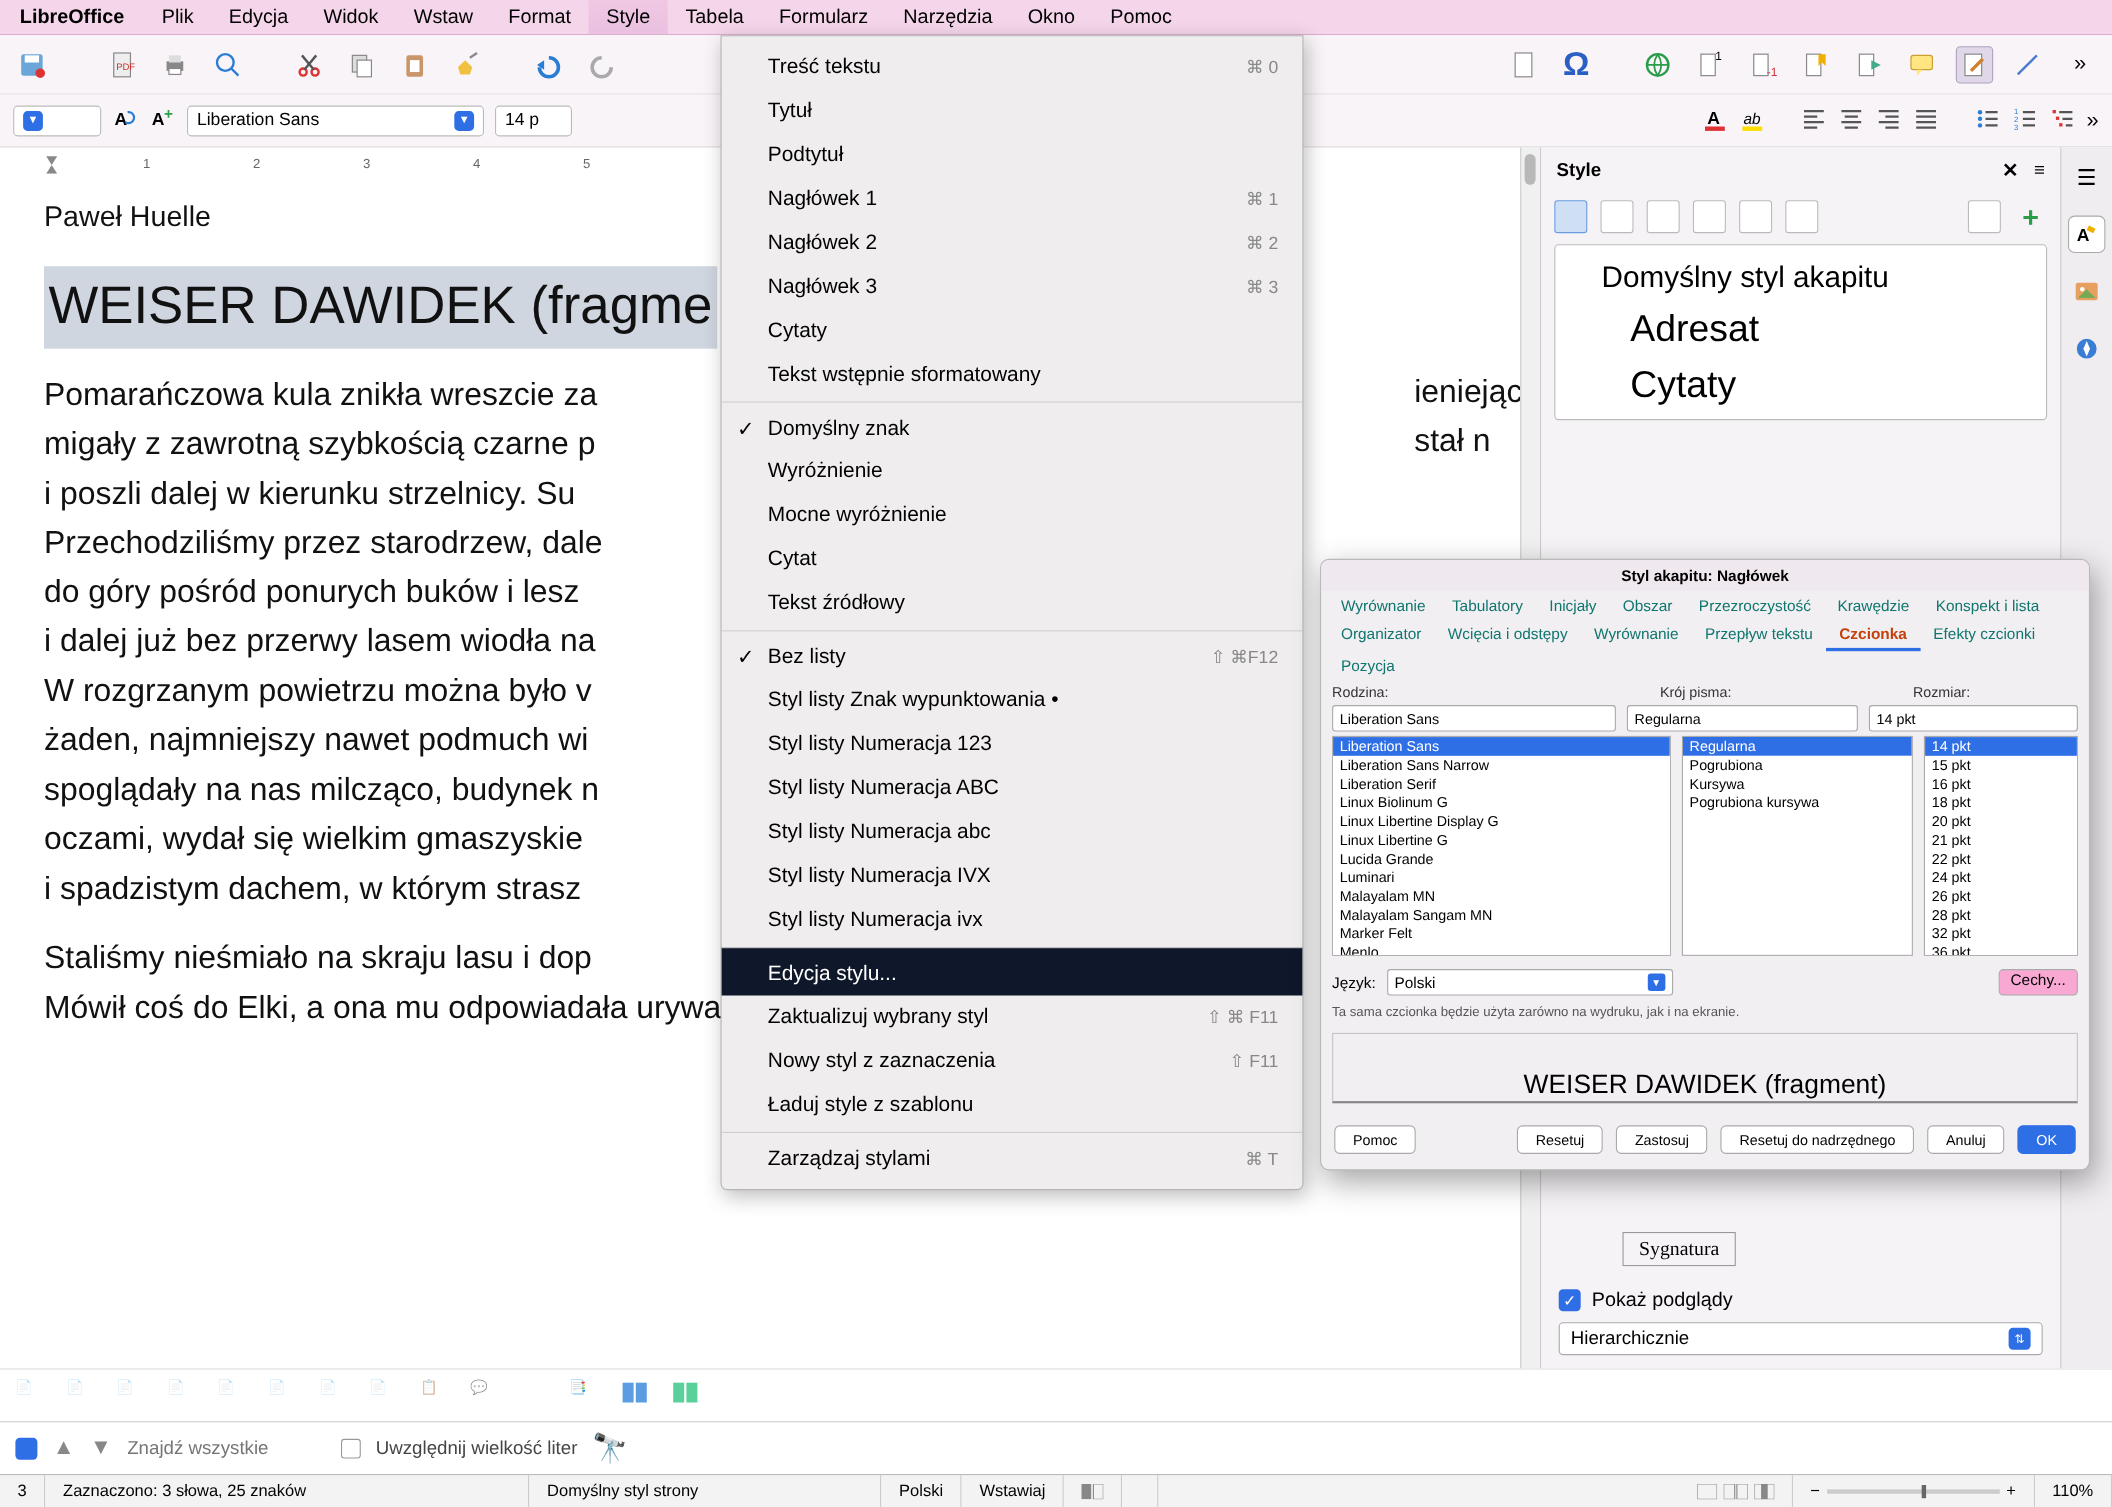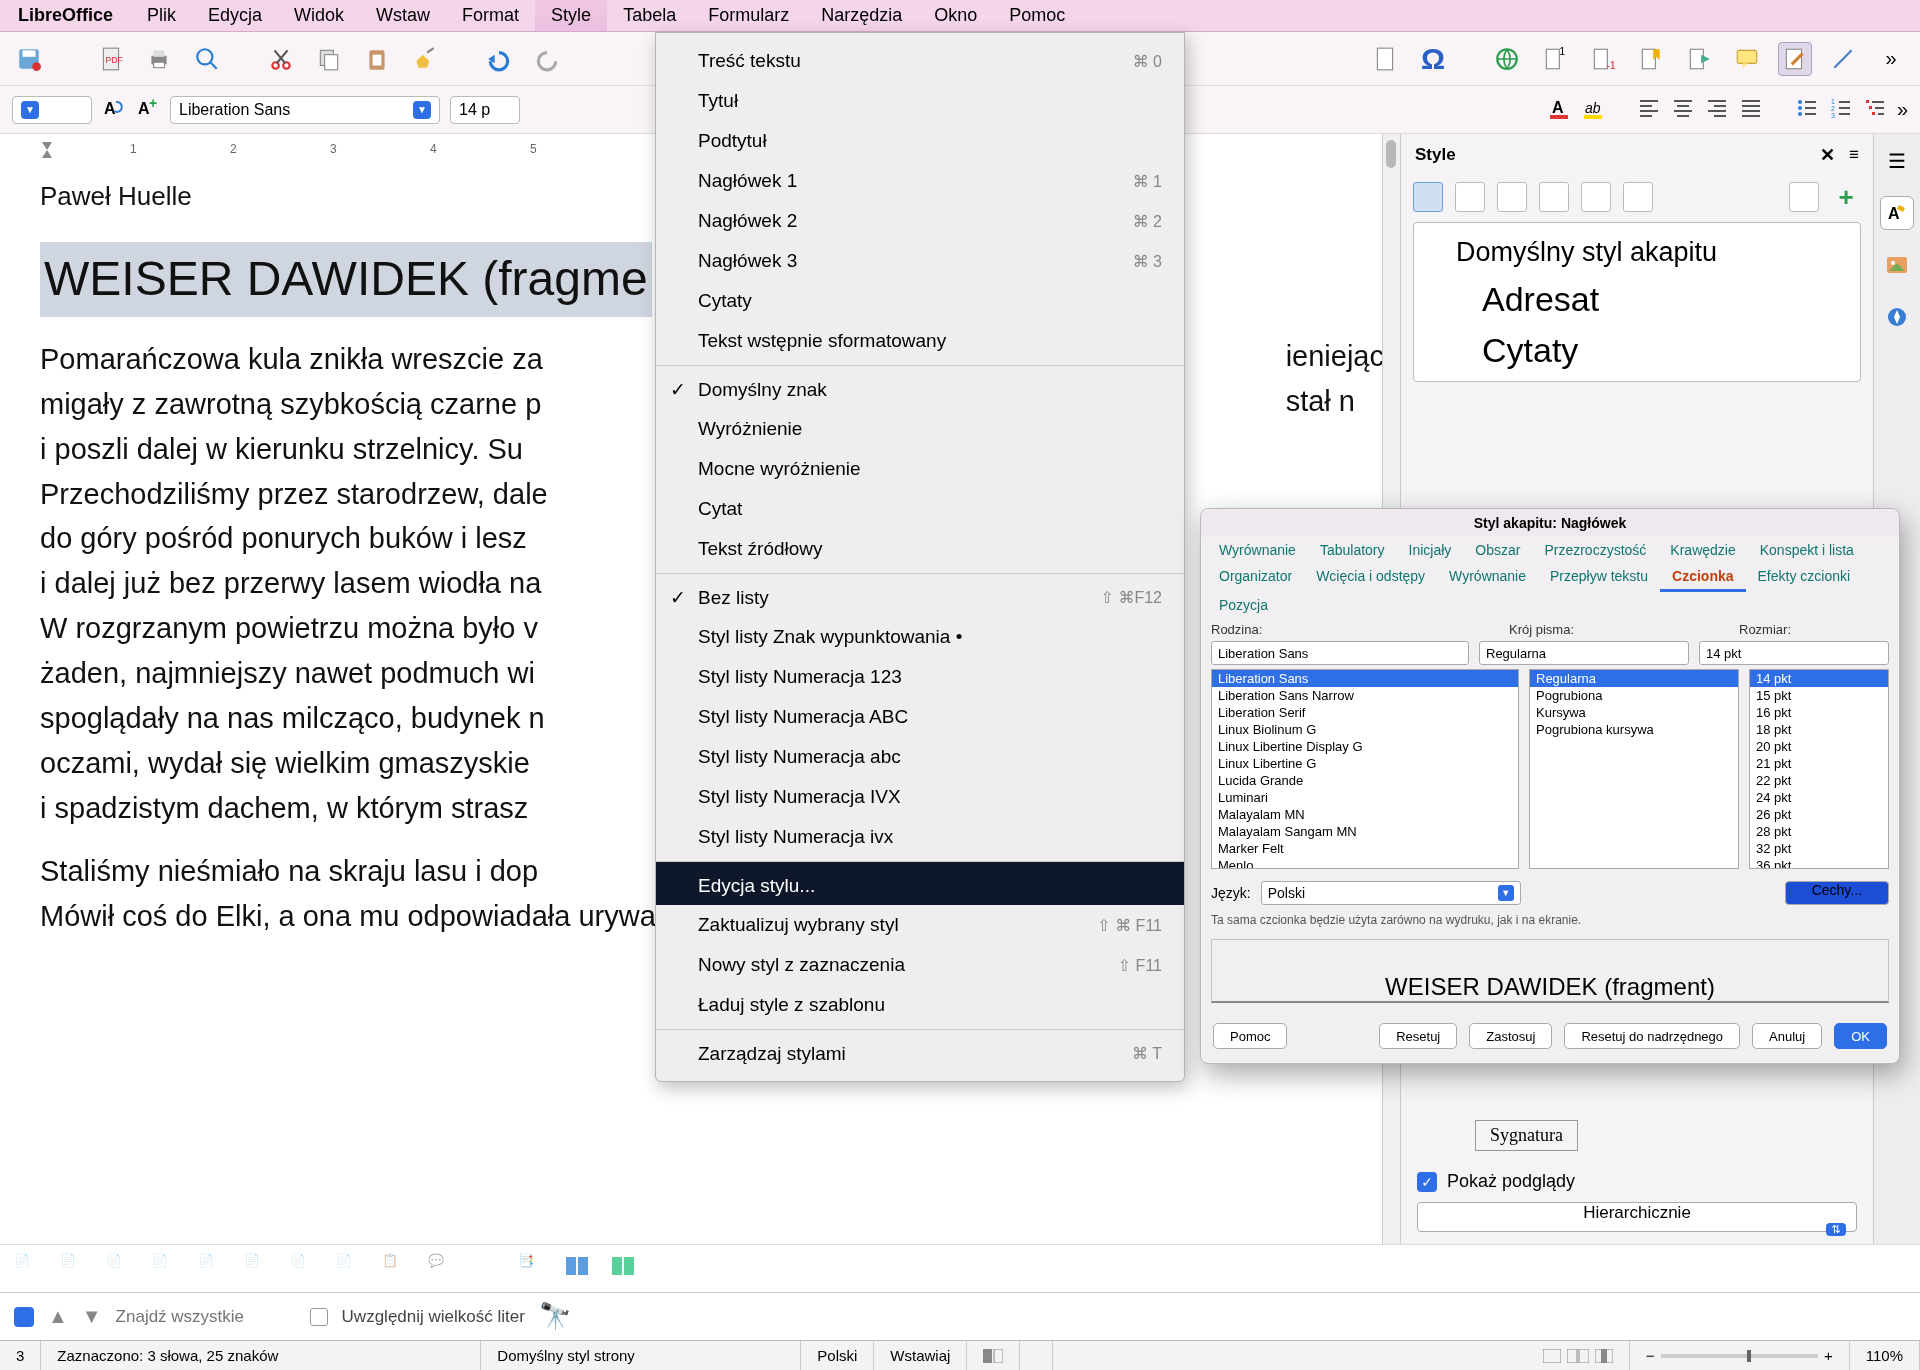--- a/index.html
+++ b/index.html
@@ -79,21 +79,21 @@
 .dialog .preview { margin:6px 10px 12px; border:1px solid #c4c4c4; border-bottom:2px solid #888; height:64px; display:flex; align-items:flex-end; justify-content:center; font-size:24px; font-family:Arial; }
 .dialog .buttons { display:flex; gap:12px; padding:8px 12px 14px; align-items:center; }
 .dialog .buttons .btn { height:26px; padding:0 16px; border:1px solid #aaa; border-radius:5px; background:#fff; font-size:13px; display:flex; align-items:center; }
 .dialog .buttons .btn.ok { background:#2f6fe5; color:#fff; border-color:#2f6fe5; }
 .dialog .buttons .spacer { flex:1; }
 
 .showprev { display:flex; align-items:center; gap:10px; padding:10px 16px; font-size:18px; }
 .showprev .chk { width:20px; height:20px; background:#2f6fe5; border-radius:4px; color:#fff; display:flex; align-items:center; justify-content:center; font-size:14px; }
 .showprev .sylabel { border:1px solid #999; padding:4px 14px; margin-left:58px; }
 .hierrow { padding:0 16px 12px; }
-.hierrow .sel { border:1px solid #aaa; border-radius:4px; background:#fff; height:30px; display:flex; align-items:center; padding:0 10px; font-size:17px; width:440px;flex-direction:column; }
+.hierrow .sel { border:1px solid #aaa; border-radius:4px; background:#fff; height:30px; display:flex; align-items:center; padding:0 10px; font-size:17px; width:440px; }
 .hierrow .sel .chev { margin-left:auto; width:20px;height:20px;background:#2f6fe5;border-radius:4px;color:#fff;font-size:11px;display:flex;align-items:center;justify-content:center; }
 
 .findbar { height:48px; border-top:1px solid #ccc; display:flex; align-items:center; padding:0 14px; gap:14px; font-size:17px; color:#444; }
 .findbar input { border:none; background:transparent; font-size:17px; width:180px; }
 .findbar .chev { width:20px;height:20px;background:#2f6fe5;border-radius:4px; }
 
 .changesbar { height:48px; border-top:1px solid #ddd; display:flex; align-items:center; padding:0 14px; gap:14px; }
 .changesbar .cbtn { width:32px; height:32px; opacity:.45; }
 
 .statusbar { height:30px; border-top:1px solid #bbb; background:#f3f3f3; display:flex; align-items:center; font-size:15px; }
@@ -663,21 +663,21 @@
         <div>36 pkt</div>
       </div>
   </div>
   <div class="langrow">
     <span>Język:</span>
     <div class="langsel">
         <span>Polski</span>
         <span class="chev">▼</span>
       </div>
     <div style="flex:1"></div>
-    <div class="btn" style="height:24px;padding:0 26px;border:1px solid #aaa;border-radius:4px;background:#1d4ed8">Cechy...</div>
+    <div class="btn" style="height:24px;padding:0 10px;border:1px solid #aaa;border-radius:4px;background:#f9a8d4">Cechy...</div>
   </div>
   <div class="note">Ta sama czcionka będzie użyta zarówno na wydruku, jak i na ekranie.</div>
   <div class="preview">WEISER DAWIDEK (fragment)</div>
   <div class="buttons">
     <div class="btn">Pomoc</div>
     <div class="spacer"></div>
     <div class="btn">Resetuj</div>
     <div class="btn">Zastosuj</div>
     <div class="btn">Resetuj do nadrzędnego</div>
     <div class="btn">Anuluj</div>

